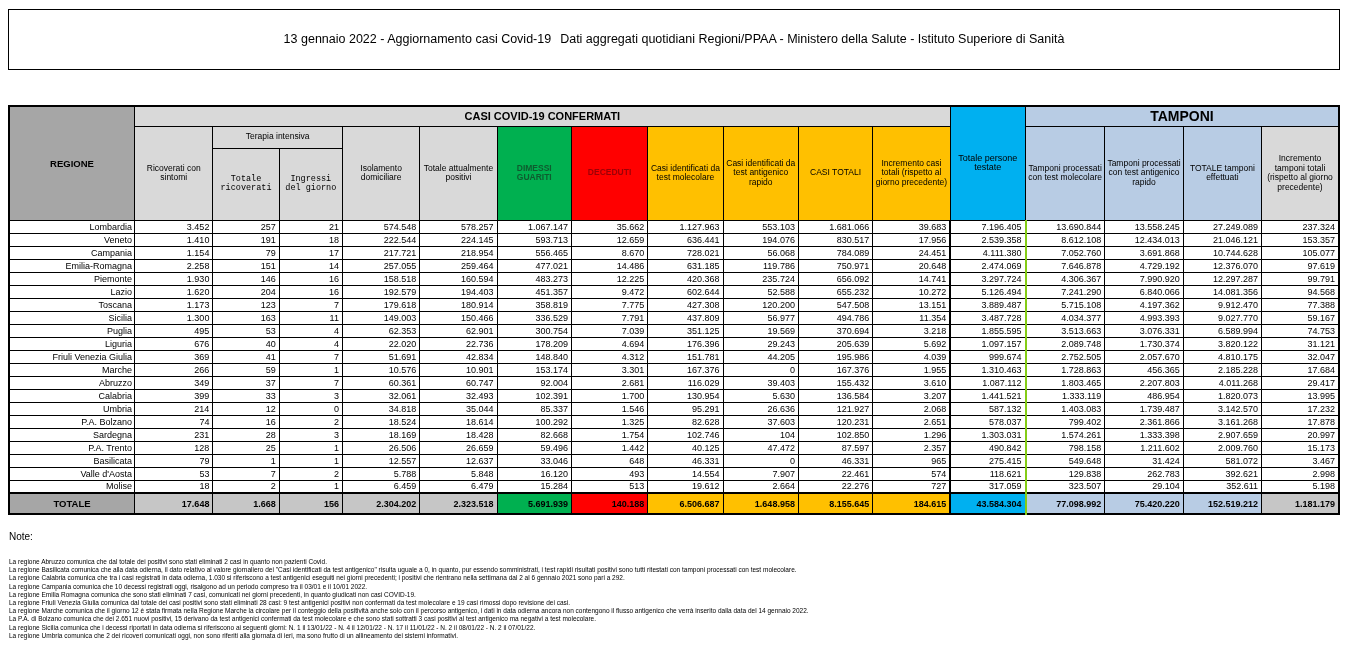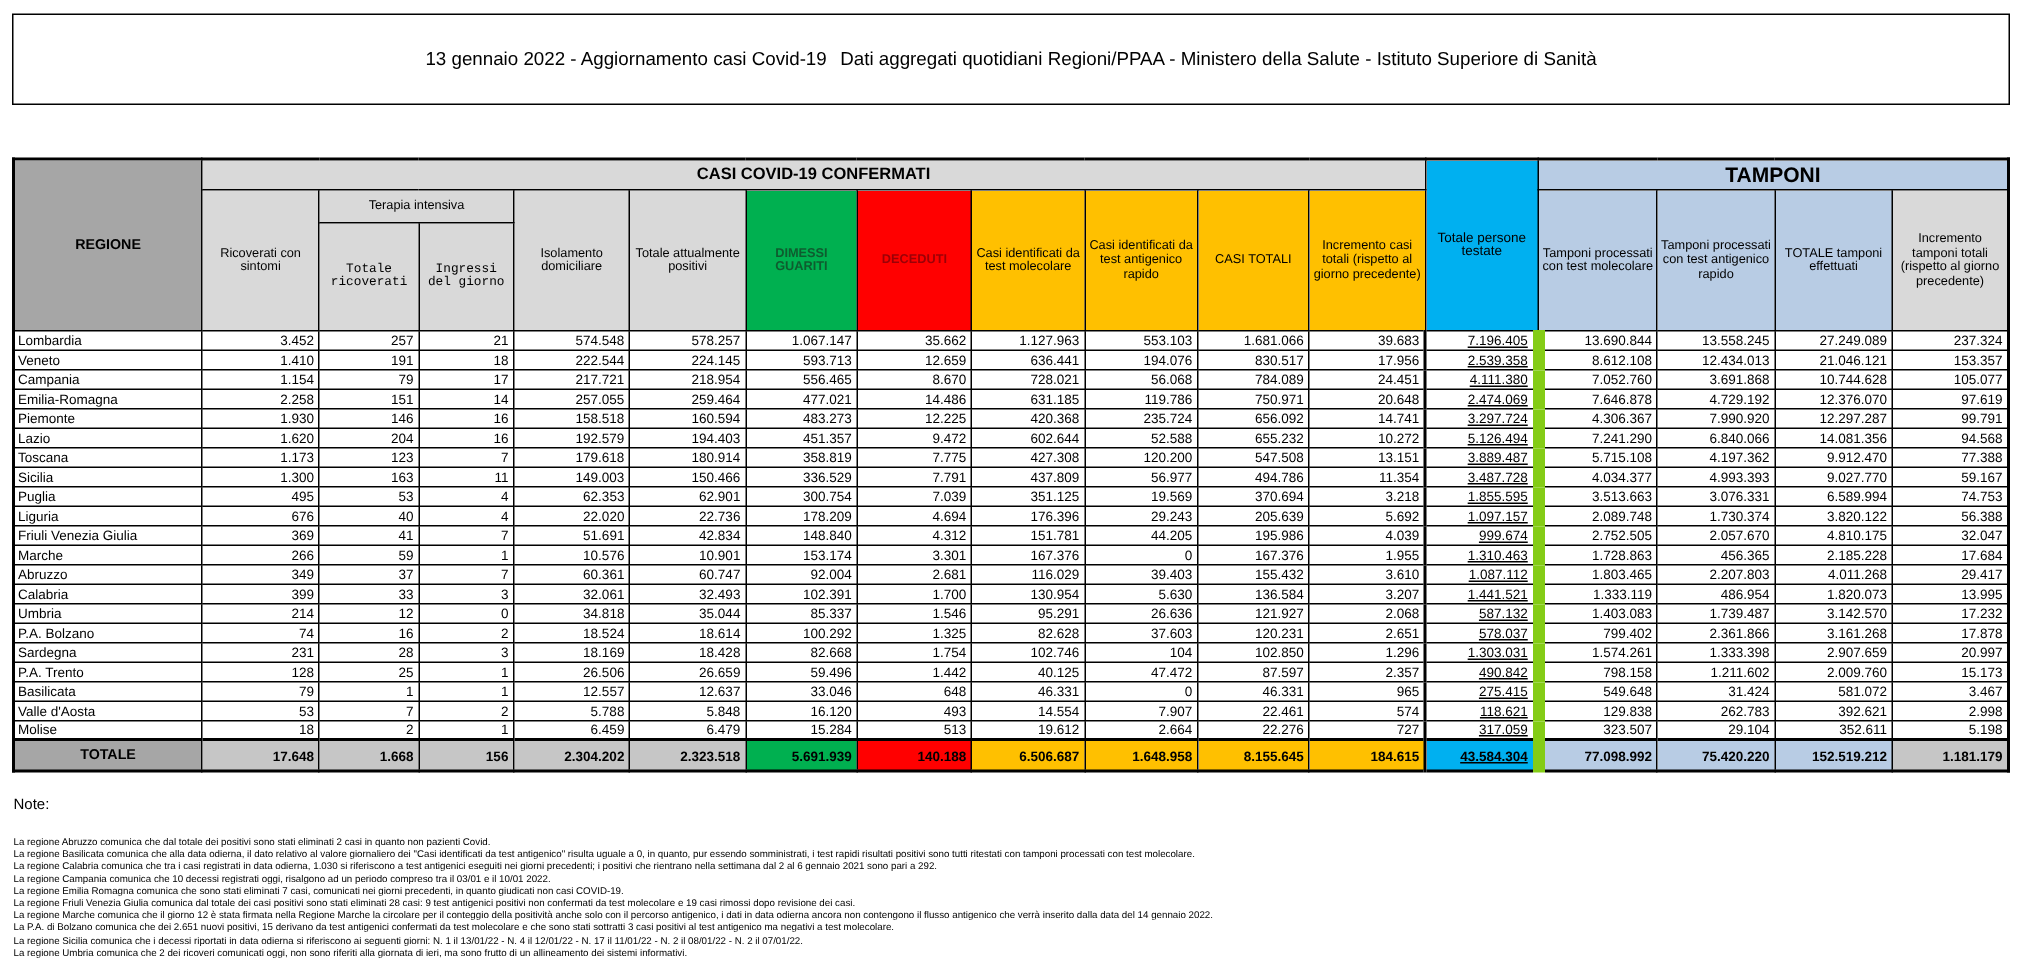--- a/index.html
+++ b/index.html
@@ -31,24 +31,24 @@
   th.region-h{background:var(--c-mgray);font-weight:bold;font-size:9.5px;border-right:2px solid #000;}
   tr.group-row th{height:22px;}
   tr.sub-row th{height:72px;font-family:Liberation Mono, monospace;}
   th.green-h{background:var(--c-green);color:var(--c-greentext);font-weight:bold;}
   th.red-h{background:var(--c-red);color:var(--c-redtext);font-weight:bold;}
   th.yellow-h{background:var(--c-yellow);}
   th.cyan-h{background:var(--c-cyan);border-left:2px solid #000;border-right:2px solid #000;font-size:9px;}
   th.blue-h{background:var(--c-lblue);}
   th.gray-h{background:var(--c-lgray);}
   tbody td{height:13px;font-size:9px;line-height:10px;background:#fff;}
-  tbody td.region{text-align:left;padding-left:2px;}
+  tbody td.region{text-align:right;padding-left:2px;}
   tbody td.num{text-align:right;padding-right:3px;}
   tbody td.thickL{border-left:2px solid #000;}
-  tbody td.thickR{border-right:8px solid #84cc16;text-decoration:underline;}
+  tbody td.thickR{border-right:2px solid #84cc16;}
   tr.total-row td{height:21px;font-weight:bold;border-top:2px solid #000;}
   td.tot-label{background:var(--c-mgray);text-align:center;font-size:9.5px;border-right:2px solid #000;}
   td.tot-gray{background:var(--c-tgray);}
   td.tot-green{background:var(--c-green);}
   td.tot-red{background:var(--c-red);}
   td.tot-yellow{background:var(--c-yellow);}
   td.tot-cyan{background:var(--c-cyan);}
   td.tot-blue{background:var(--c-lblue);}
   .notes{margin:16px 0 0 9px;}
   .notes-label{font-size:10px;margin-bottom:16px;}
@@ -294,21 +294,21 @@
           <td class="num">178.209</td>
           <td class="num">4.694</td>
           <td class="num">176.396</td>
           <td class="num">29.243</td>
           <td class="num">205.639</td>
           <td class="num">5.692</td>
           <td class="num thickL thickR">1.097.157</td>
           <td class="num">2.089.748</td>
           <td class="num">1.730.374</td>
           <td class="num">3.820.122</td>
-          <td class="num">56.388</td>
+          <td class="num">31.121</td>
         </tr>
         <tr>
           <td class="region">Friuli Venezia Giulia</td>
           <td class="num">369</td>
           <td class="num">41</td>
           <td class="num">7</td>
           <td class="num">51.691</td>
           <td class="num">42.834</td>
           <td class="num">148.840</td>
           <td class="num">4.312</td>

